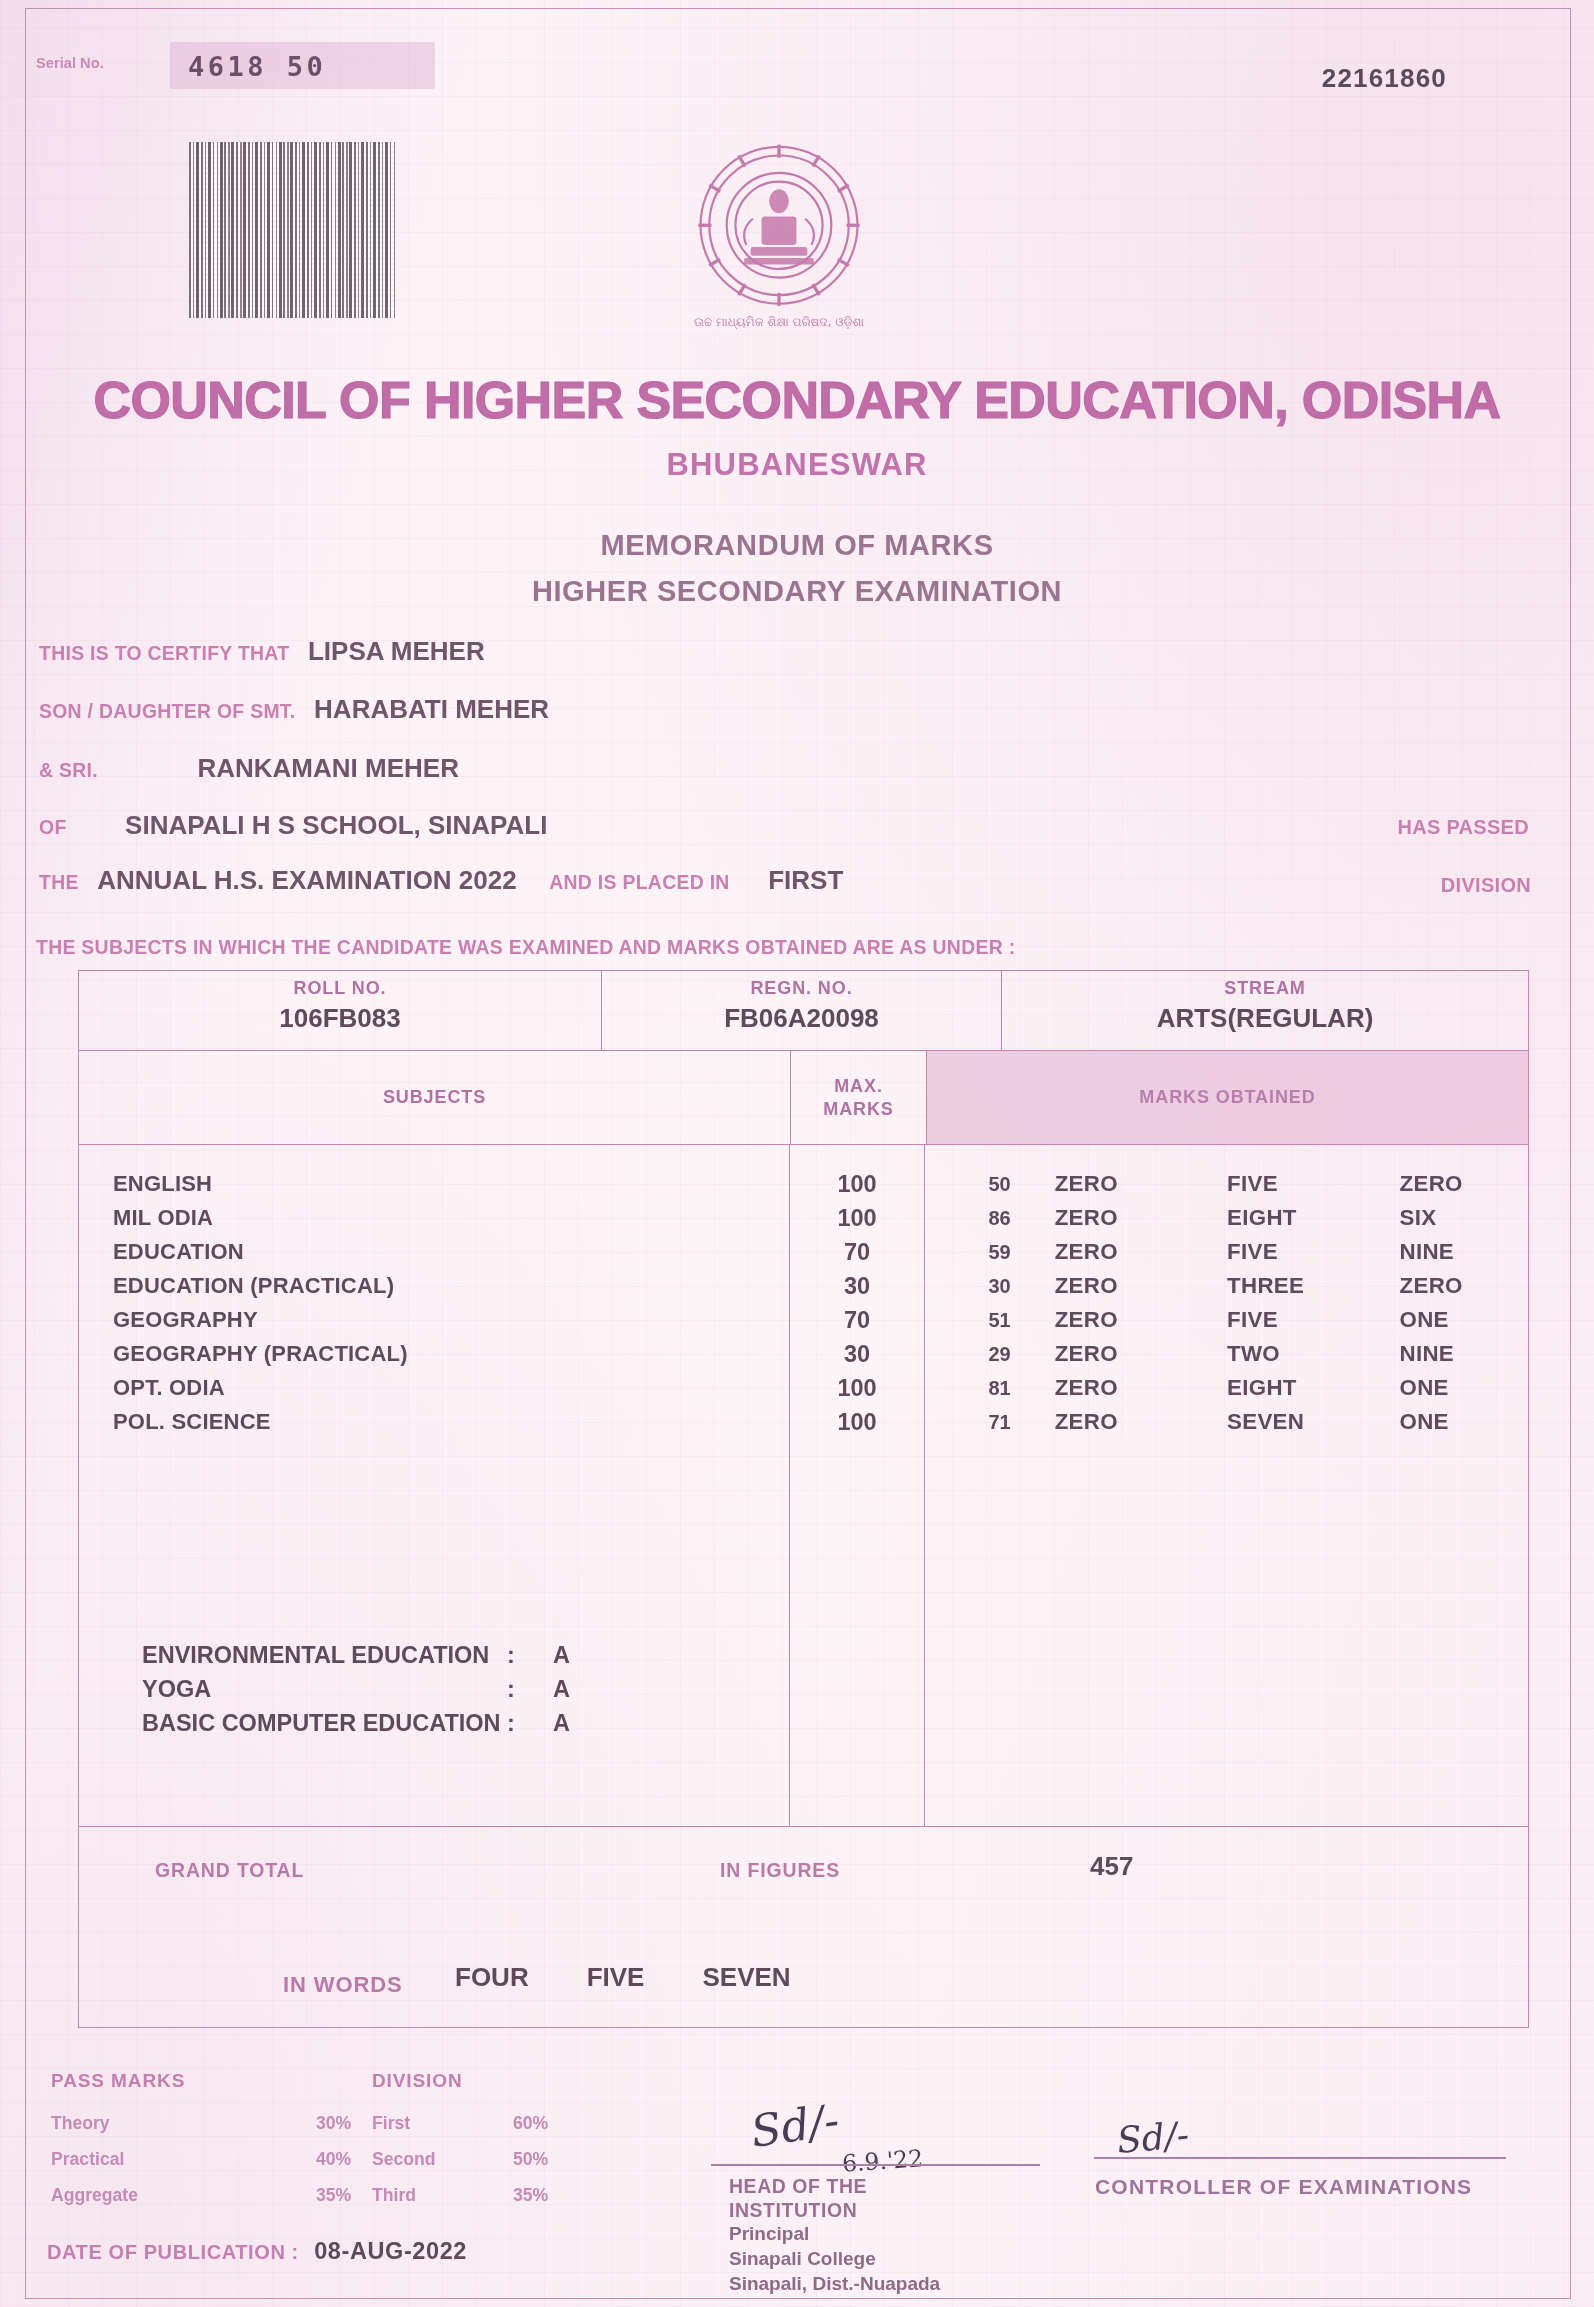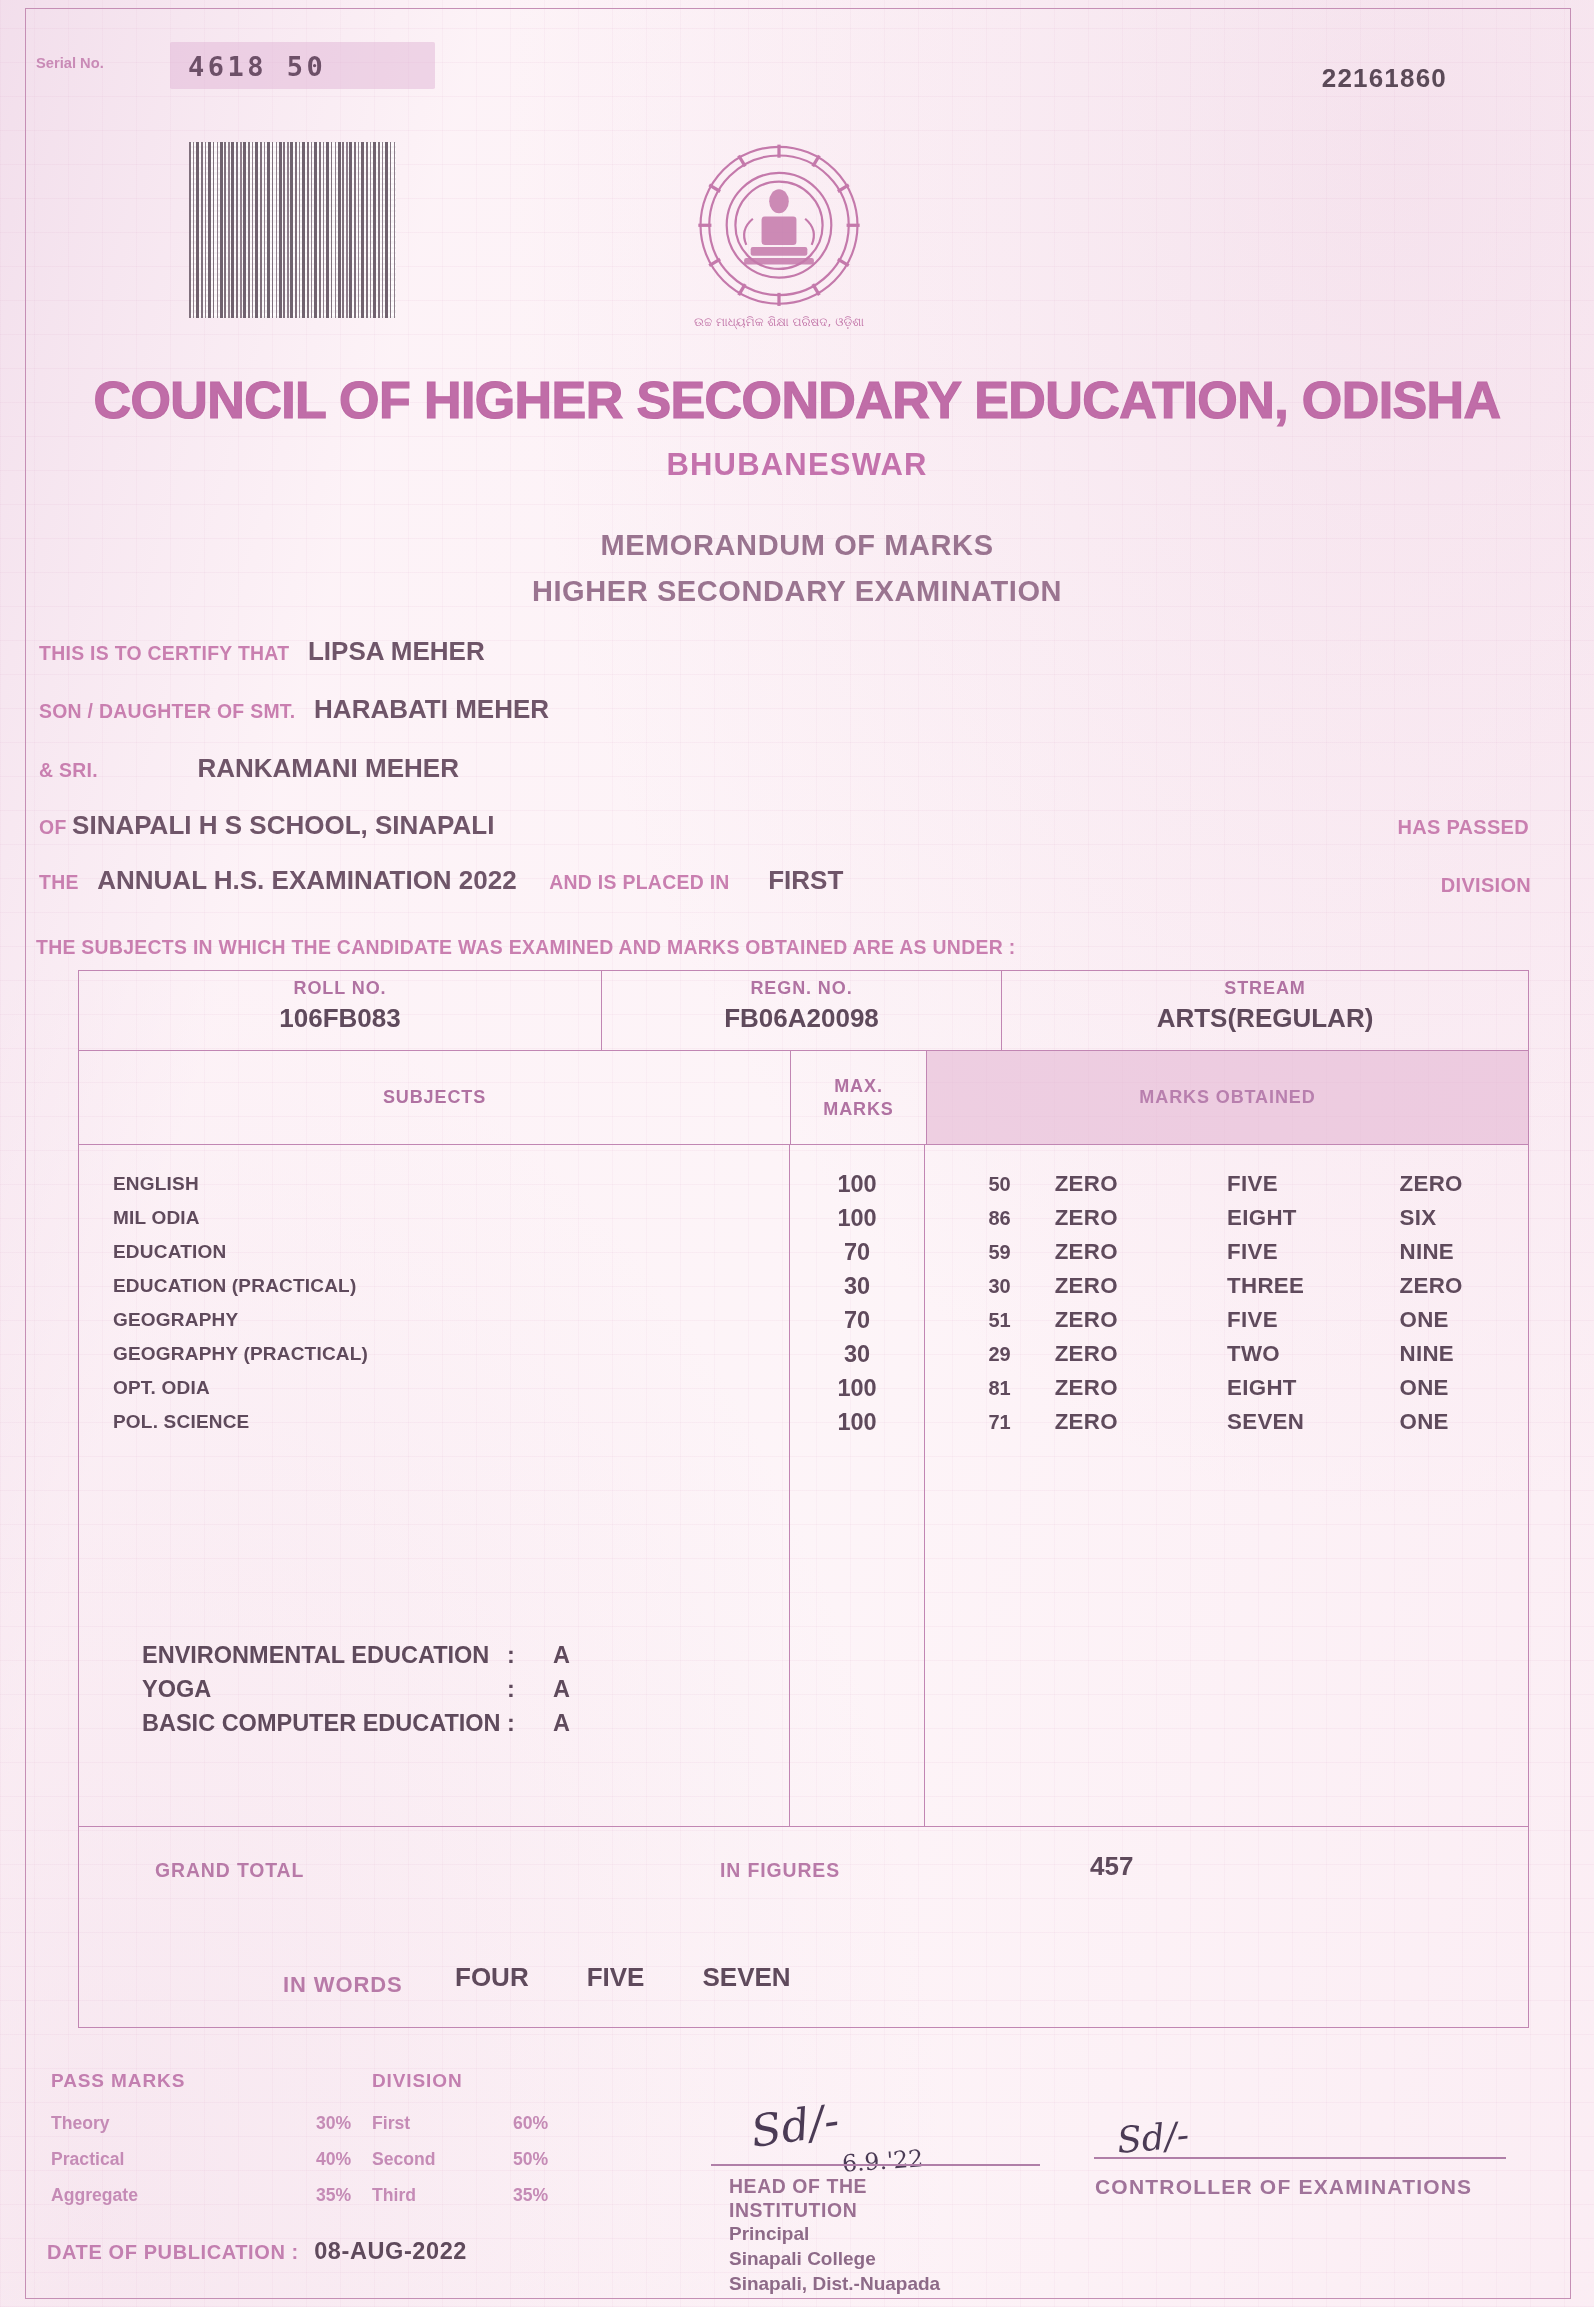--- a/index.html
+++ b/index.html
@@ -147,21 +147,21 @@
   .line .lbl { font-size: 19.4px; }
   .line .val { font-size: 26px; color: #6f5569; }
 
   .row-certify { left: 39px; top: 636px; }
   .row-certify .val { margin-left: 13px; }
   .row-son { left: 39px; top: 694px; }
   .row-son .val { margin-left: 13px; }
   .row-sri { left: 39px; top: 753px; }
   .row-sri .val { margin-left: 94px; }
   .row-of { left: 39px; top: 810px; }
-  .row-of .val { }
+  .row-of .val { margin-left: 53px; }
   .haspassed { right: 65px; top: 816px; font-size: 20px; }
   .row-the { left: 39px; top: 865px; }
   .row-the .val-exam { margin-left: 13px; font-size: 26px; color: #6f5569; font-weight: 700;}
   .row-the .lbl2 { margin-left: 27px; }
   .row-the .val-div { margin-left: 33px; font-size: 26px; color: #6f5569; font-weight: 700;}
   .division-word { right: 63px; top: 874px; font-size: 20px; }
   .row-subjects-note { left: 36px; top: 936px; font-size: 19.4px; }
 
   
   .table {
@@ -210,21 +210,21 @@
 
   .t-body {
     position: absolute; left: 0; top: 174px; width: 100%; bottom: 201px;
     display: flex;
   }
   .b-subjects { width: 711px; border-right: 1.8px solid #c186b3; box-sizing: border-box; position: relative; }
   .b-max { width: 135px; border-right: 1.8px solid #c186b3; box-sizing: border-box; position: relative; }
   .b-marks { flex: 1; position: relative; }
 
   .subj-list { position: absolute; left: 34px; top: 22.3px; }
-  .subj-list div { font-size: 19px; color: #5f4a5c; font-weight: 700; line-height: 34px; letter-spacing: 0.2px; }
+  .subj-list div { font-size: 22px; color: #5f4a5c; font-weight: 700; line-height: 34px; letter-spacing: 0.2px; }
   .max-list { position: absolute; left: 0; right: 0; top: 22.3px; text-align: center; }
   .max-list div { font-size: 23.5px; color: #5f4a5c; font-weight: 700; line-height: 34px; }
   .marks-grid { position: absolute; left: 0; right: 0; top: 22.3px; }
   .marks-grid .mrow { display: flex; line-height: 34px; }
   .marks-grid .m-num { width: 100px; text-align: right; font-size: 20px; color: #5f4a5c; font-weight: 700; }
   .marks-grid .m-w { width: 150px; text-align: left; padding-left: 44px; font-size: 22.3px; color: #5f4a5c; font-weight: 700; letter-spacing: 0.3px; }
 
   .extras { position: absolute; left: 63px; bottom: 86px; }
   .extras .erow { display: flex; line-height: 34px; }
   .extras .e-name { width: 365px; font-size: 23.5px; color: #5f4a5c; font-weight: 700; }

